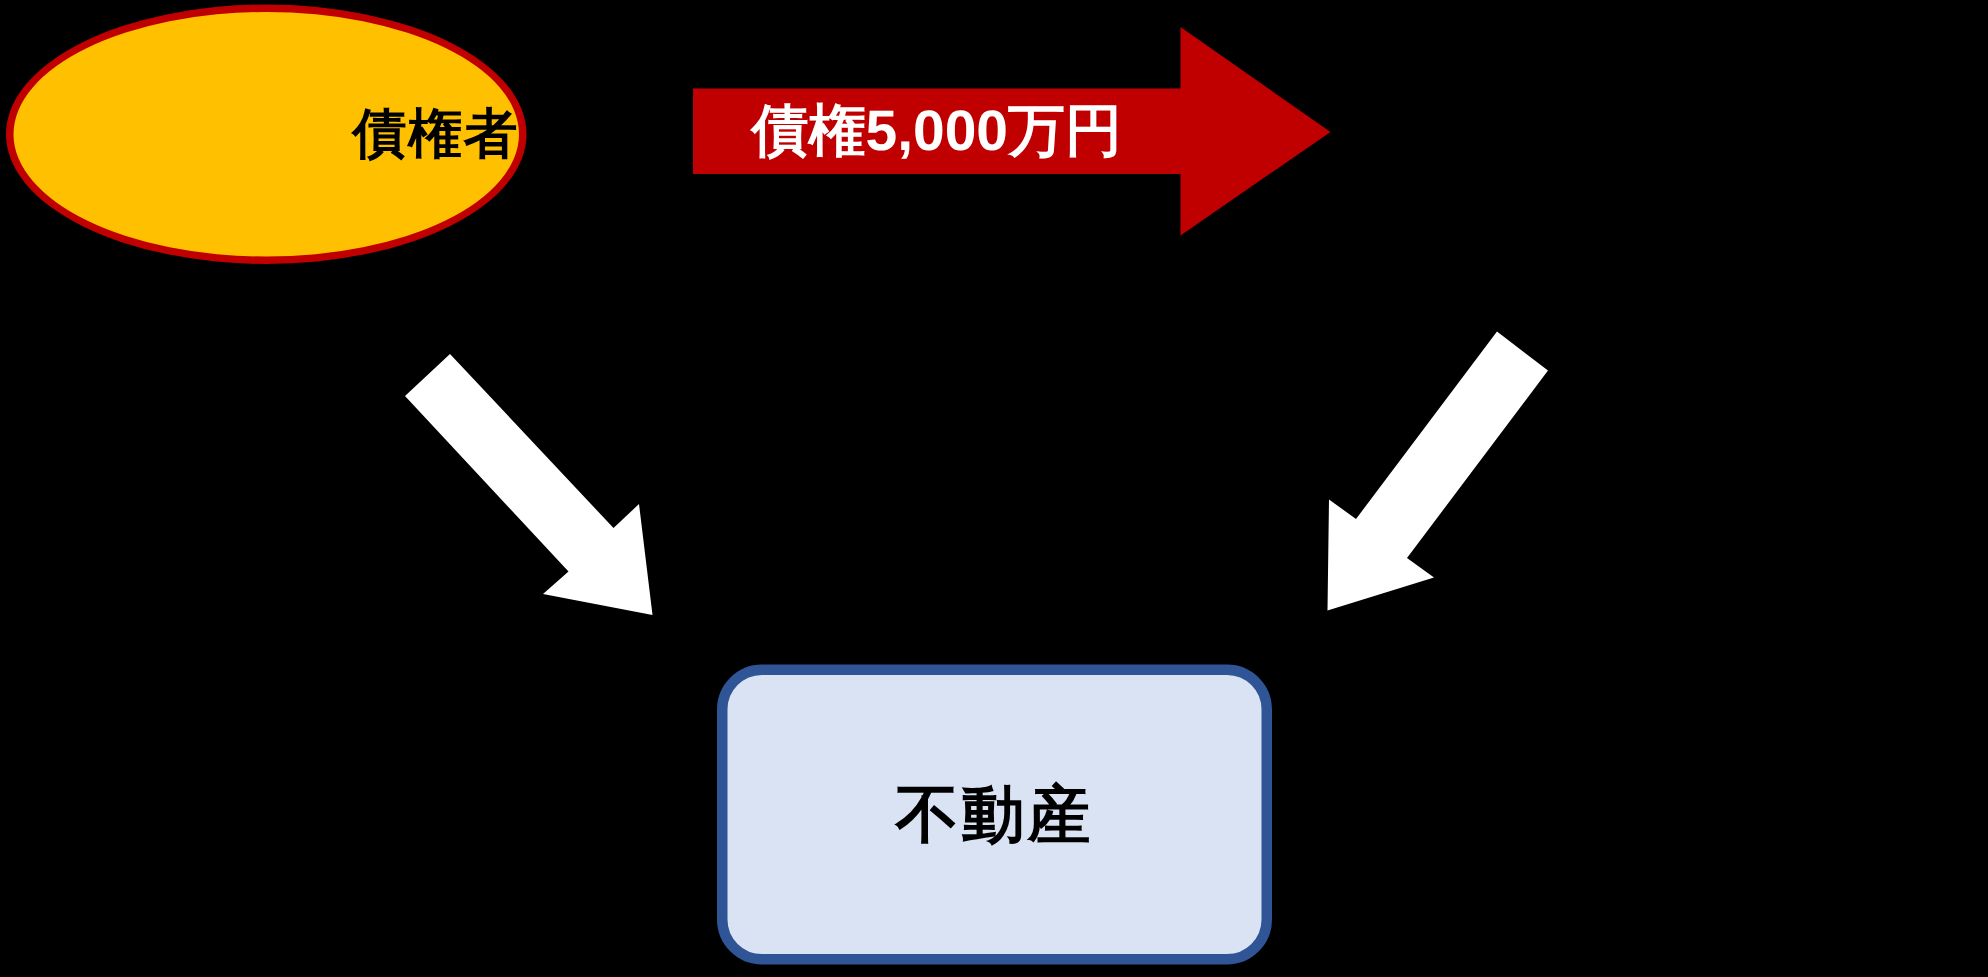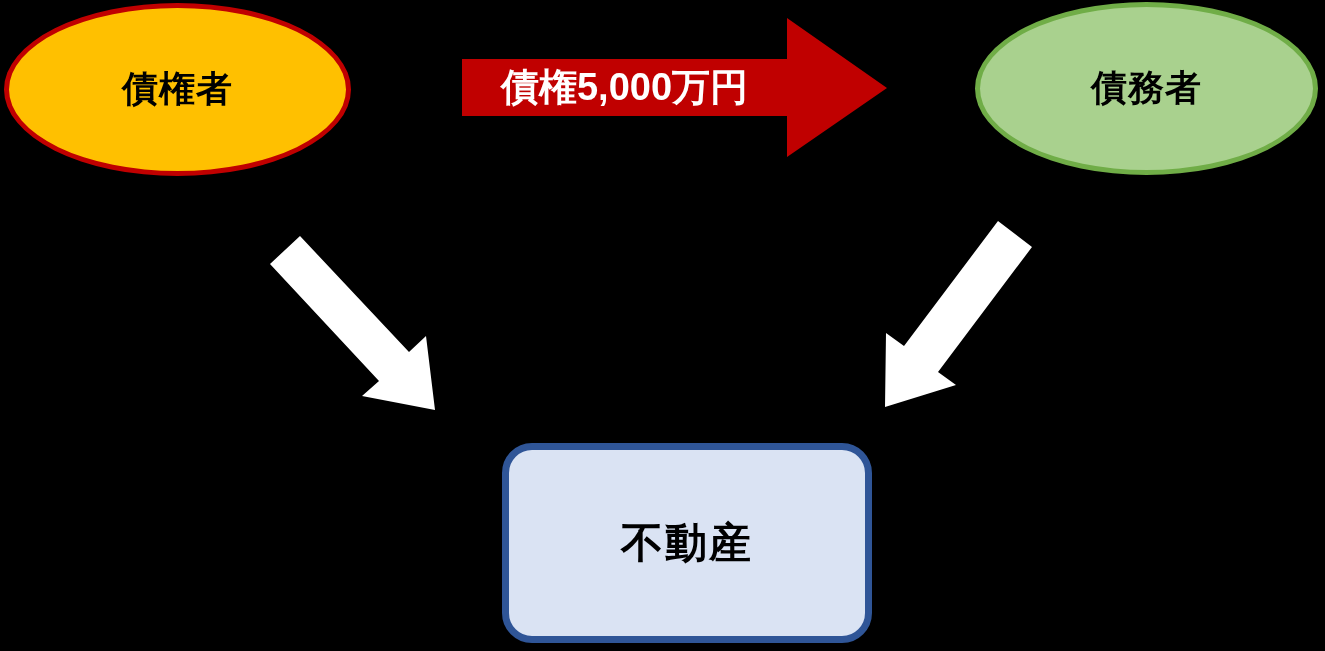--- a/index.html
+++ b/index.html
@@ -21,21 +21,21 @@
     top: 0;
     width: 1325px;
     height: 651px;
   }
   .node-ellipse {
     position: absolute;
     border-radius: 50%;
     box-sizing: border-box;
     display: flex;
     align-items: center;
-    justify-content: center;
+    justify-content: flex-end;
   }
   .node-ellipse .node-label {
     font-size: 36px;
     font-weight: bold;
     color: #000000;
     letter-spacing: 1px;
   }
   .creditor-ellipse {
     left: 4px;
     top: 3px;
@@ -61,21 +61,21 @@
     display: flex;
     align-items: center;
     justify-content: center;
     color: #FFFFFF;
     font-size: 38px;
     font-weight: bold;
     white-space: nowrap;
   }
   .property-box {
     position: absolute;
-    left: 502px;
+    left: 478px;
     top: 443px;
     width: 370px;
     height: 200px;
     box-sizing: border-box;
     background: #DAE3F3;
     border: 7px solid #2F5597;
     border-radius: 30px;
     display: flex;
     flex-direction: column;
     align-items: center;
@@ -108,23 +108,20 @@
 
     <polygon points="300,236 409,352 426,336 435,410 362,396 379,381 270,264" fill="#FFFFFF"></polygon>
 
     <polygon points="1032,247 938,372 956,385 885,407 886,333 904,346 998,221" fill="#FFFFFF"></polygon>
   </svg>
 
   <div class="node-ellipse creditor-ellipse">
     <span class="node-label">債権者</span>
   </div>
 
-  <div class="node-ellipse debtor-ellipse">
-    <span class="node-label">債務者</span>
-  </div>
 
   <div class="claim-arrow-label">債権5,000万円</div>
 
   <div class="property-box">
     <div class="property-title">不動産</div>
   </div>
 
 </div>
 
 </body></html>

